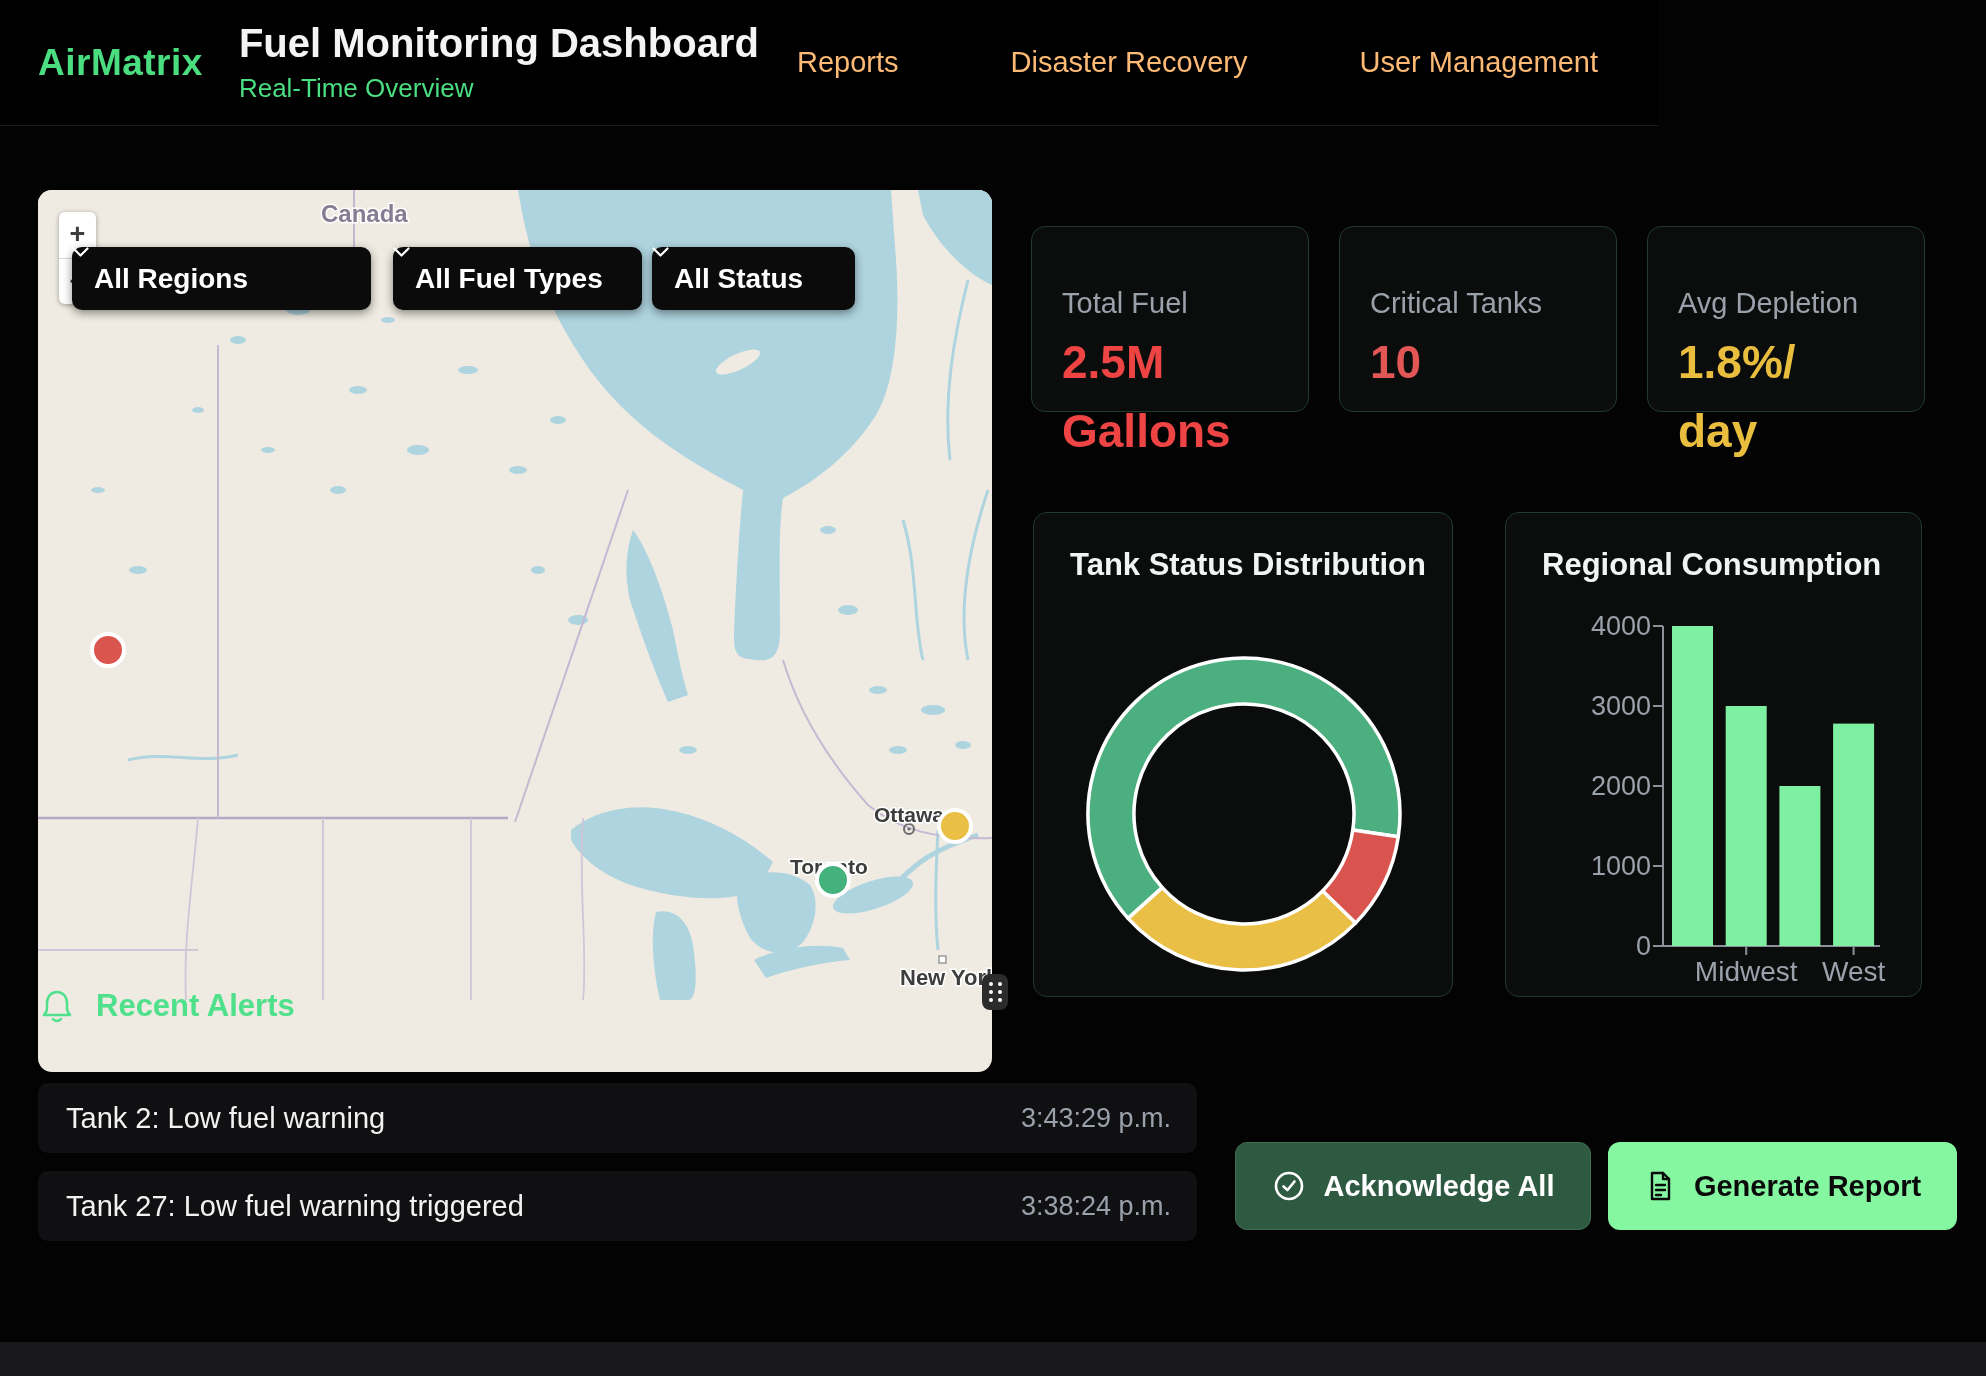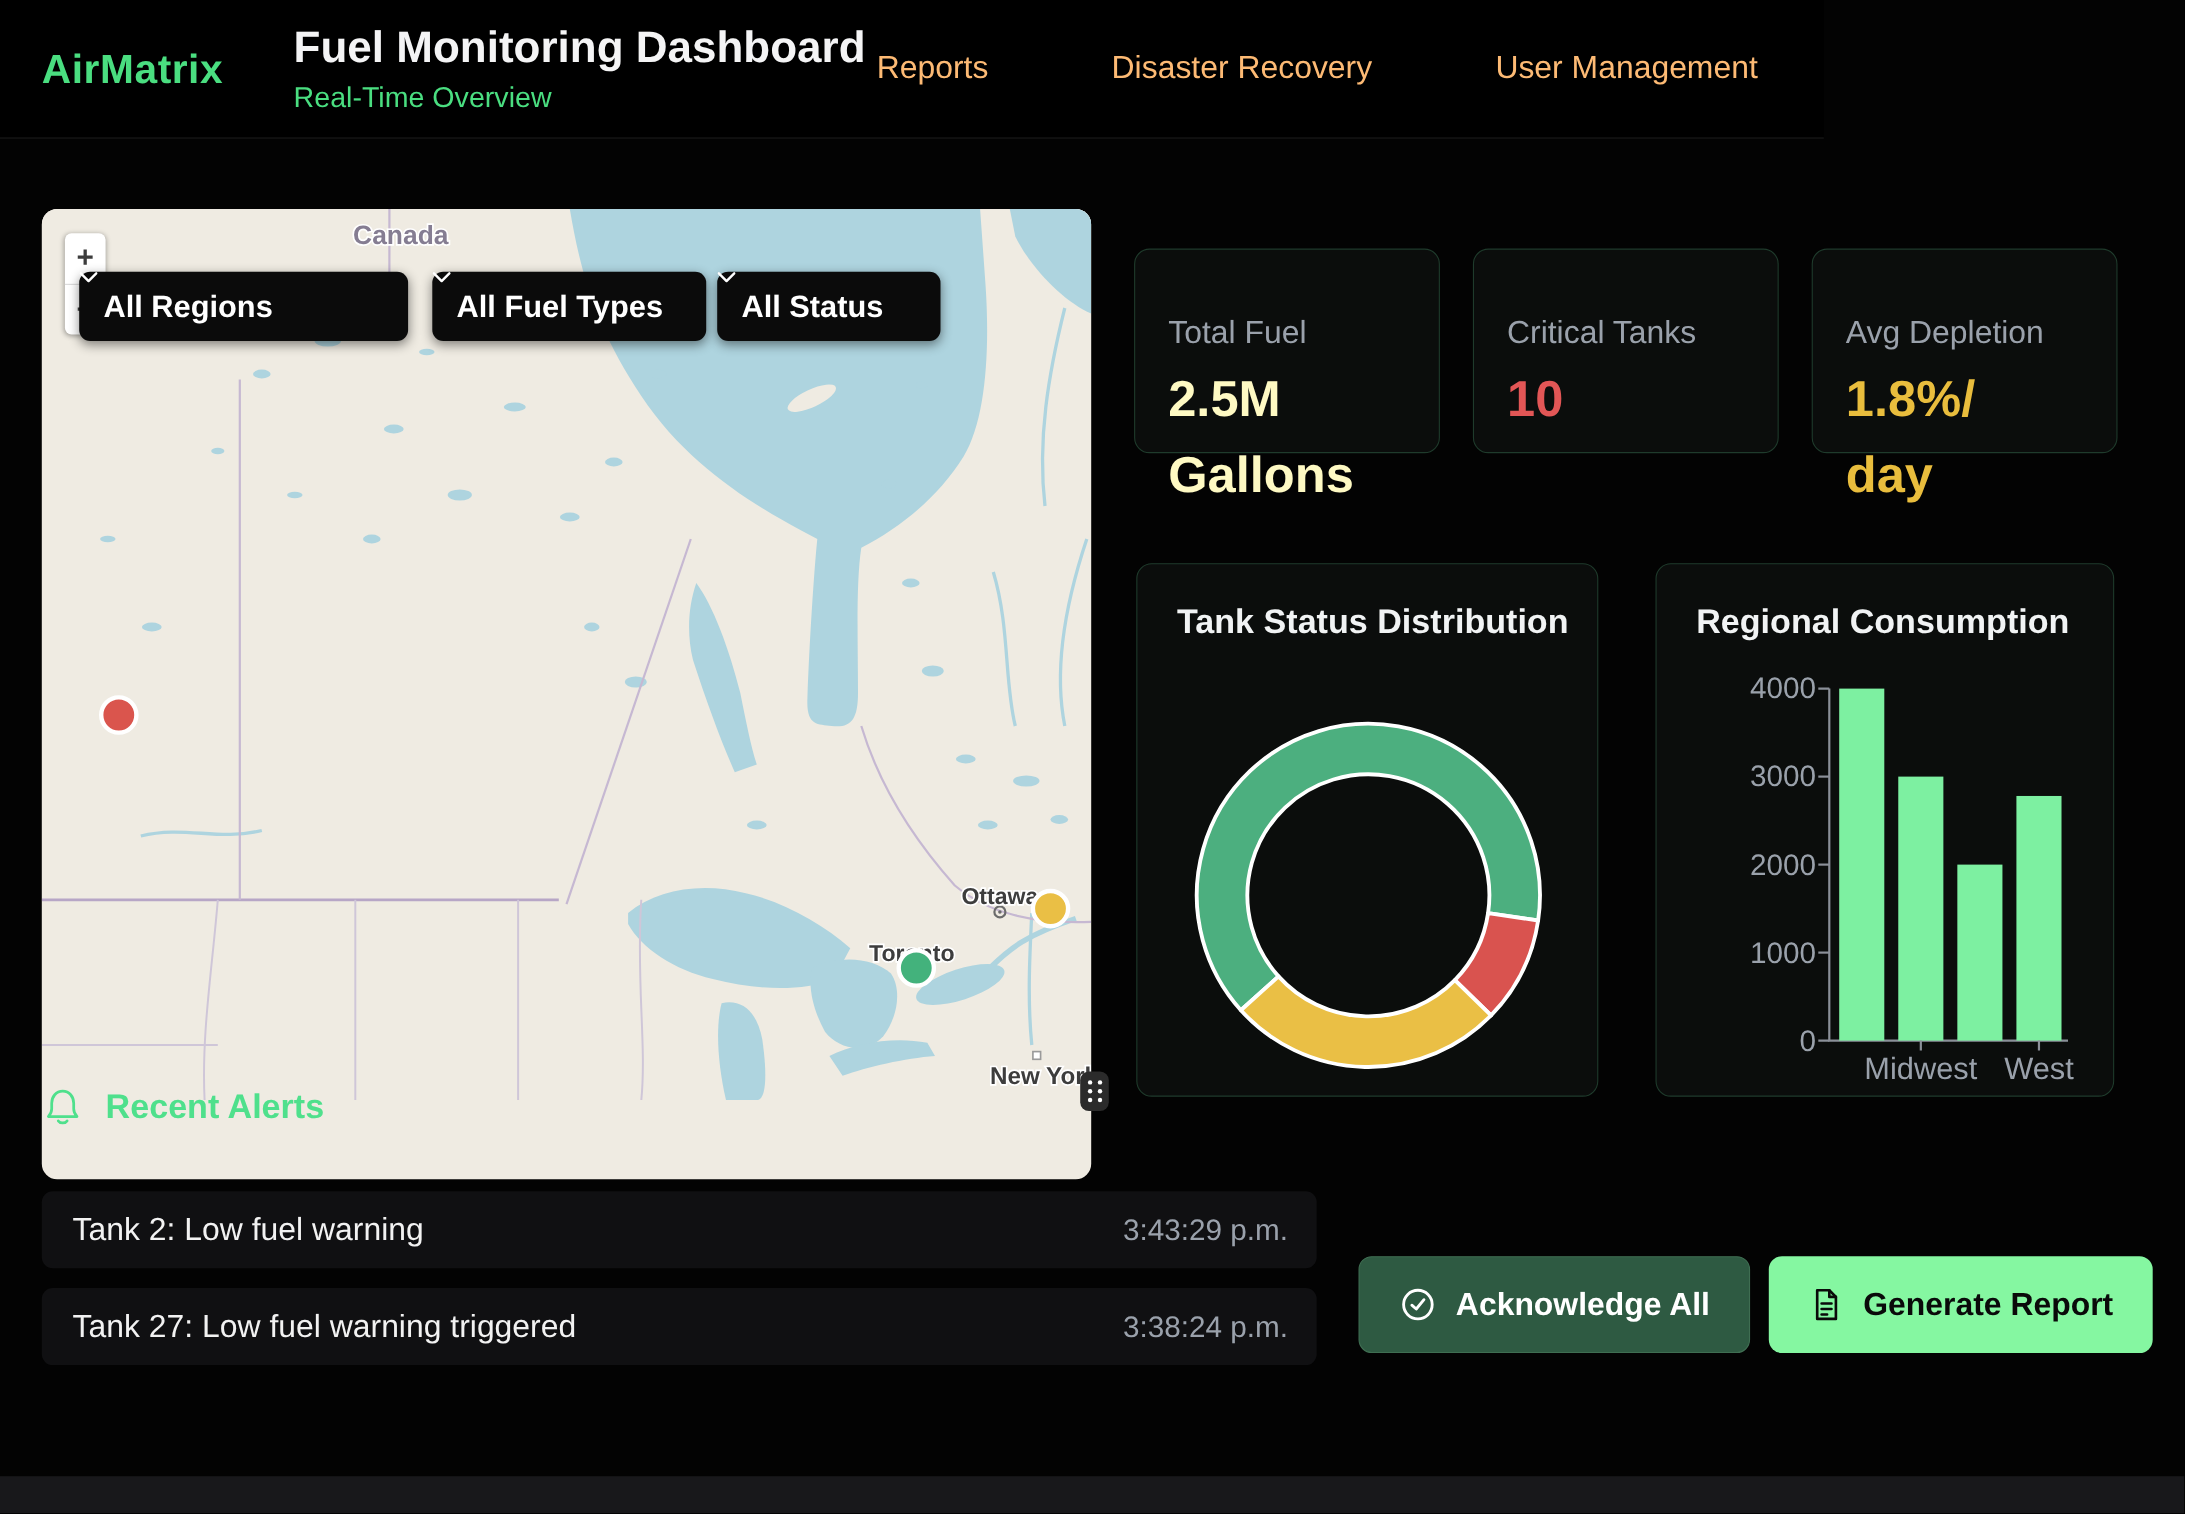--- a/index.html
+++ b/index.html
@@ -2,21 +2,21 @@
 <html><head>
 <meta charset="utf-8">
 <style>
   html,body{margin:0;padding:0;background:#000;}
   .page{position:relative;width:1986px;height:1376px;background:#030303;overflow:hidden;
         font-family:"Liberation Sans","DejaVu Sans",sans-serif;color:#f2f2f2;}
   
   .header{position:absolute;left:0;top:0;width:1658px;height:125px;background:#000;
           border-bottom:1px solid #1c1c1c;display:flex;align-items:center;}
   .logo{margin-left:38px;font-size:37px;font-weight:bold;color:#4ade80;letter-spacing:.5px;}
-  .title-block{margin-left:64px;}
+  .title-block{margin-left:36px;}
   .page-title{font-size:40px;font-weight:bold;color:#f4f4f5;line-height:1.1;}
   .page-subtitle{font-size:26px;color:#4ade80;margin-top:8px;}
   .nav{margin-left:auto;margin-right:60px;display:flex;gap:112px;}
   .nav-item{font-size:29px;color:#fdba74;cursor:pointer;white-space:nowrap;}
   
   .map-panel{position:absolute;left:38px;top:190px;width:954px;height:882px;border-radius:14px;
              overflow:hidden;background:#efebe2;}
   .map-panel svg{position:absolute;left:0;top:0;}
   .map-label{font-family:"Liberation Sans","DejaVu Sans",sans-serif;}
   .zoom-ctl{position:absolute;left:21px;top:22px;width:37px;height:92px;background:#fff;border-radius:6px;
@@ -34,21 +34,21 @@
   .dd-status{left:614px;top:57px;width:203px;}
   .drag-handle{position:absolute;left:982px;top:974px;width:26px;height:36px;background:#2b2b2b;
                border-radius:8px;z-index:4;display:grid;grid-template-columns:repeat(2,1fr);
                align-content:center;justify-items:center;row-gap:4px;padding:5px 4px;box-sizing:border-box;cursor:grab;}
   .drag-handle i{width:4px;height:4px;border-radius:50%;background:#fff;}
   
   .card,.panel{position:absolute;background:#0b0d0c;border:1.5px solid #1f3b2c;border-radius:14px;box-sizing:border-box;}
   .stat-card{width:278px;height:186px;top:226px;padding:60px 0 0 30px;}
   .stat-label{font-size:29px;color:#9aa1ab;}
   .stat-value{font-size:46px;font-weight:bold;line-height:1.5;margin-top:8px;}
-  .c-green{color:#fef9c3;} .c-red{color:#e25656;} .c-yellow{color:#e9bd3d;}
+  .c-green{color:#ef4444;} .c-red{color:#e25656;} .c-yellow{color:#e9bd3d;}
   .panel-title{font-size:31px;font-weight:bold;color:#f1f3f4;padding:34px 0 0 36px;}
   .chart-svg{position:absolute;left:0;top:70px;}
   .chart-svg text{font-family:"Liberation Sans","DejaVu Sans",sans-serif;}
   
   .alerts-heading{position:absolute;left:40px;top:988px;display:flex;align-items:center;gap:22px;}
   .alerts-heading span{font-size:31px;font-weight:bold;color:#4fe08c;}
   .alert-row{position:absolute;left:38px;width:1159px;height:70px;background:#101012;border-radius:10px;
              display:flex;align-items:center;justify-content:space-between;padding:0 26px 0 28px;box-sizing:border-box;}
   .alert-text{font-size:29px;color:#f2f2f2;}
   .alert-time{font-size:27px;color:#9aa1ab;}

